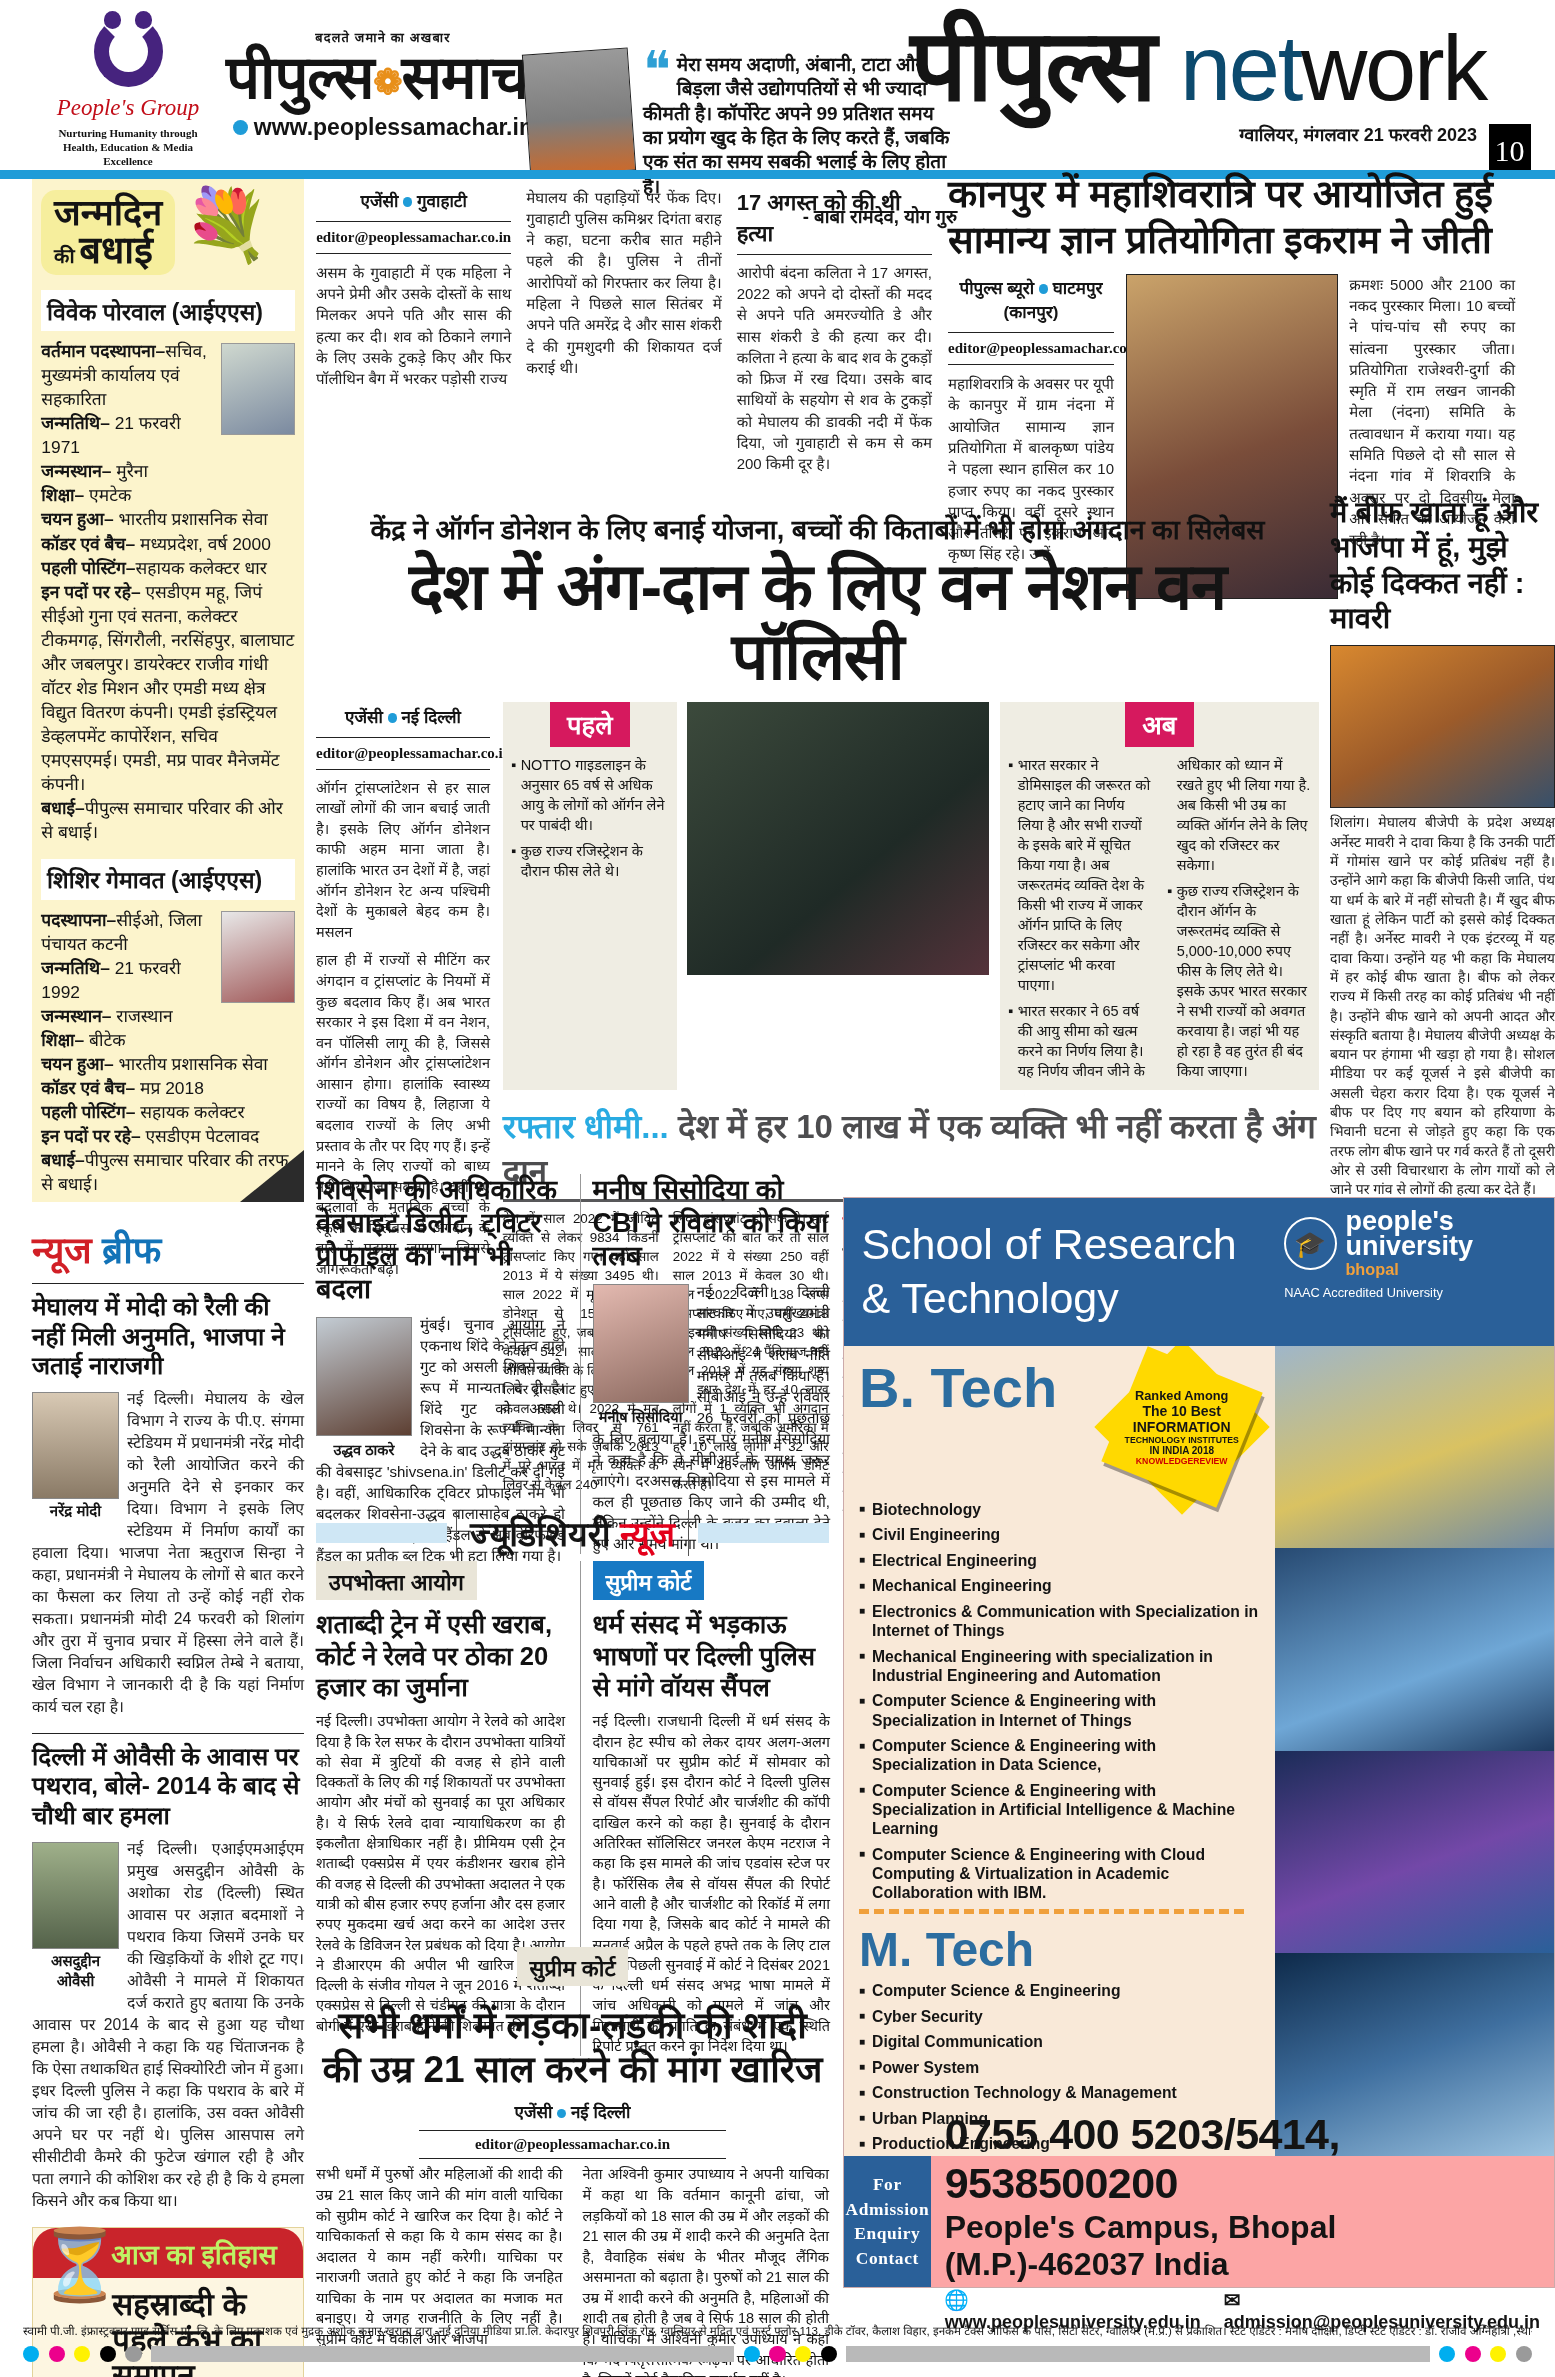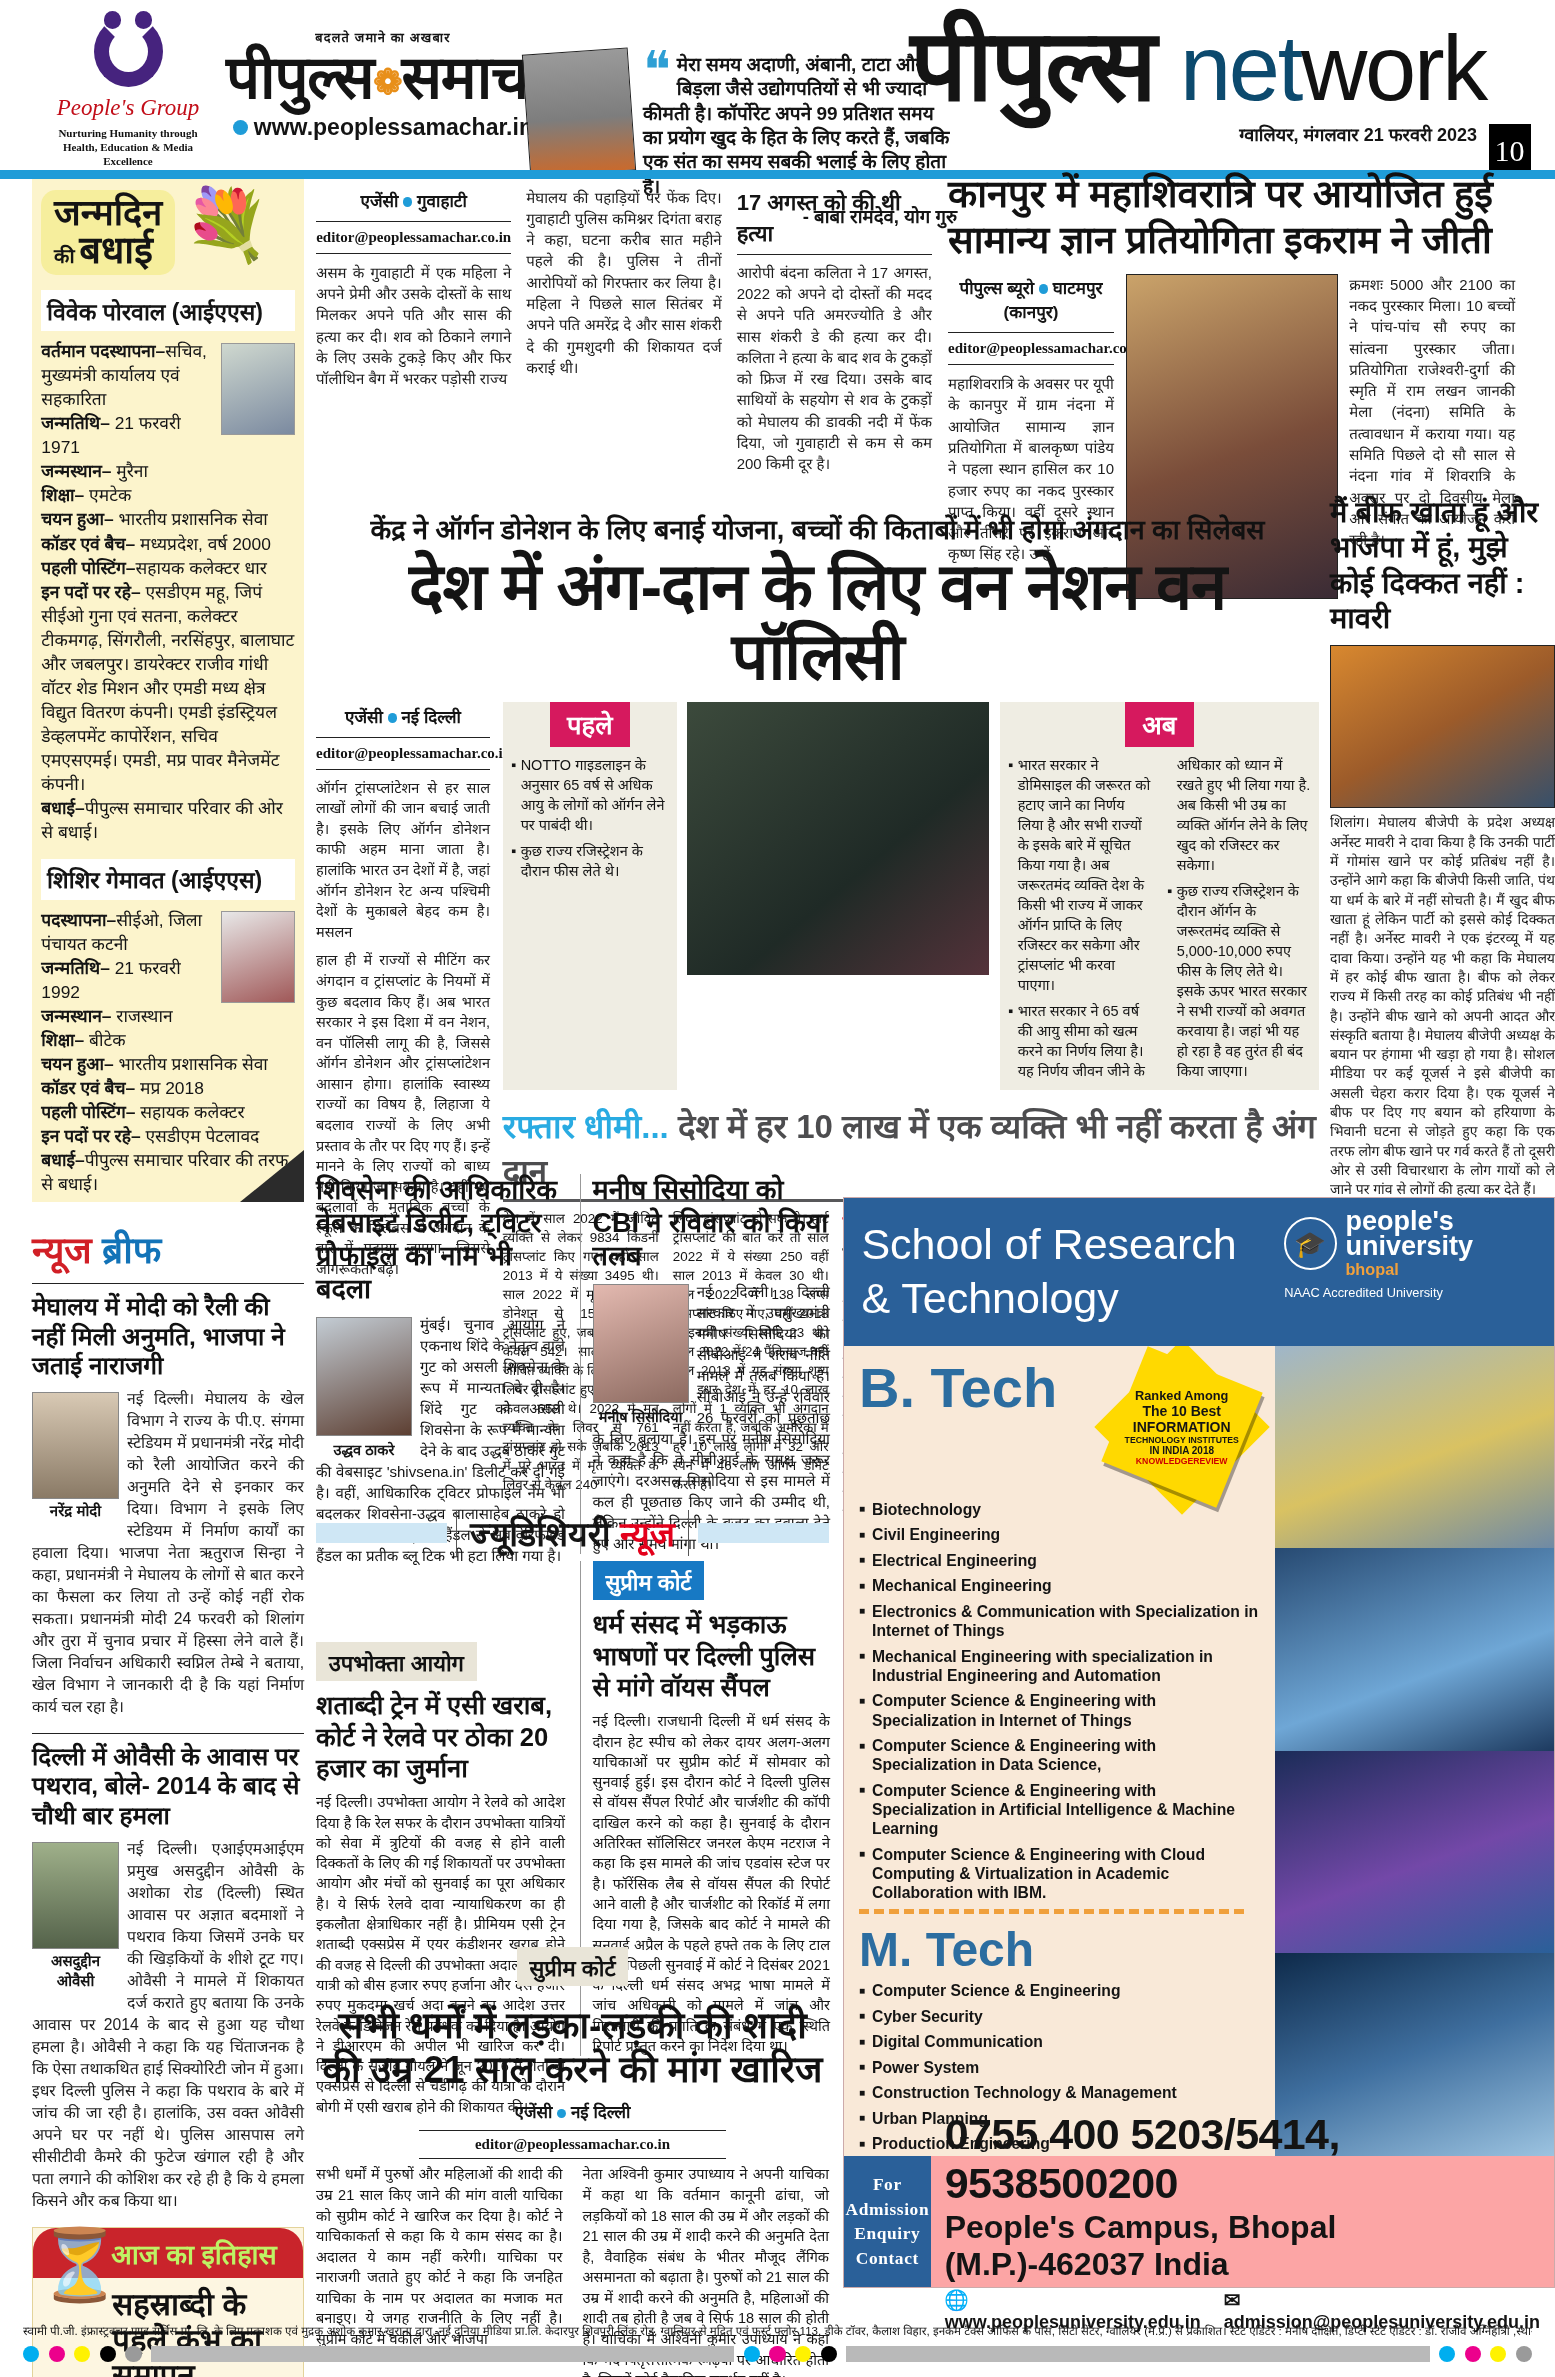--- a/index.html
+++ b/index.html
@@ -138,21 +138,21 @@
   .mid-photo.uddhav { background:linear-gradient(160deg,#c3ccd4,#5d3f32); }
   .mid-photo.sisodia { background:linear-gradient(160deg,#e3b9b0,#8c6a60); }
   .mid-cap { float:left; clear:left; width:96px; font-size:14.5px; font-weight:bold; text-align:center; margin-right:8.1px; }
   .mid-body { font-size:15px; line-height:1.4; text-align:justify; }
 
   
   #jud-hdr { position:absolute; left:316px; top:1510px; width:513px; display:flex; align-items:center; gap:9.3px; }
   #jud-hdr .bar { flex:1; height:20px; background:#cfe7f5; }
   #jud-hdr .t { font-size:34px; font-weight:bold; white-space:nowrap; border-left:1.2px solid #555; border-right:1.2px solid #555; padding:0 12.8px; }
   #jud-hdr .t .red { color:#e3001b; }
-  #consumer { position:absolute; left:316px; top:1642px; width:249px; }
+  #consumer { position:absolute; left:316px; top:1561px; width:249px; }
   #supreme1 { position:absolute; left:580px; top:1561px; width:250px; border-left:1.2px solid #999; padding-left:11.6px; }
   .tag { display:inline-block; font-size:22px; font-weight:bold; padding:4.6px 12.8px; margin-bottom:9.3px; }
   .tag.gray { background:#e9e5d8; color:#111; }
   .tag.blue { background:#1779c4; color:#fff; }
   .jud-headline { font-size:25.6px; line-height:1.22; margin-bottom:8.1px; }
   .jud-body { font-size:14.5px; line-height:1.4; text-align:justify; }
   #marriage { position:absolute; left:316px; top:1947px; width:513px; text-align:center; }
   #marriage .headline { font-size:37px; line-height:1.2; margin:8.1px 0 4.6px; }
   .mar-cols { display:flex; gap:20px; text-align:justify; margin-top:5.8px; }
   .mar-cols .c { flex:1; font-size:14.5px; line-height:1.42; }

